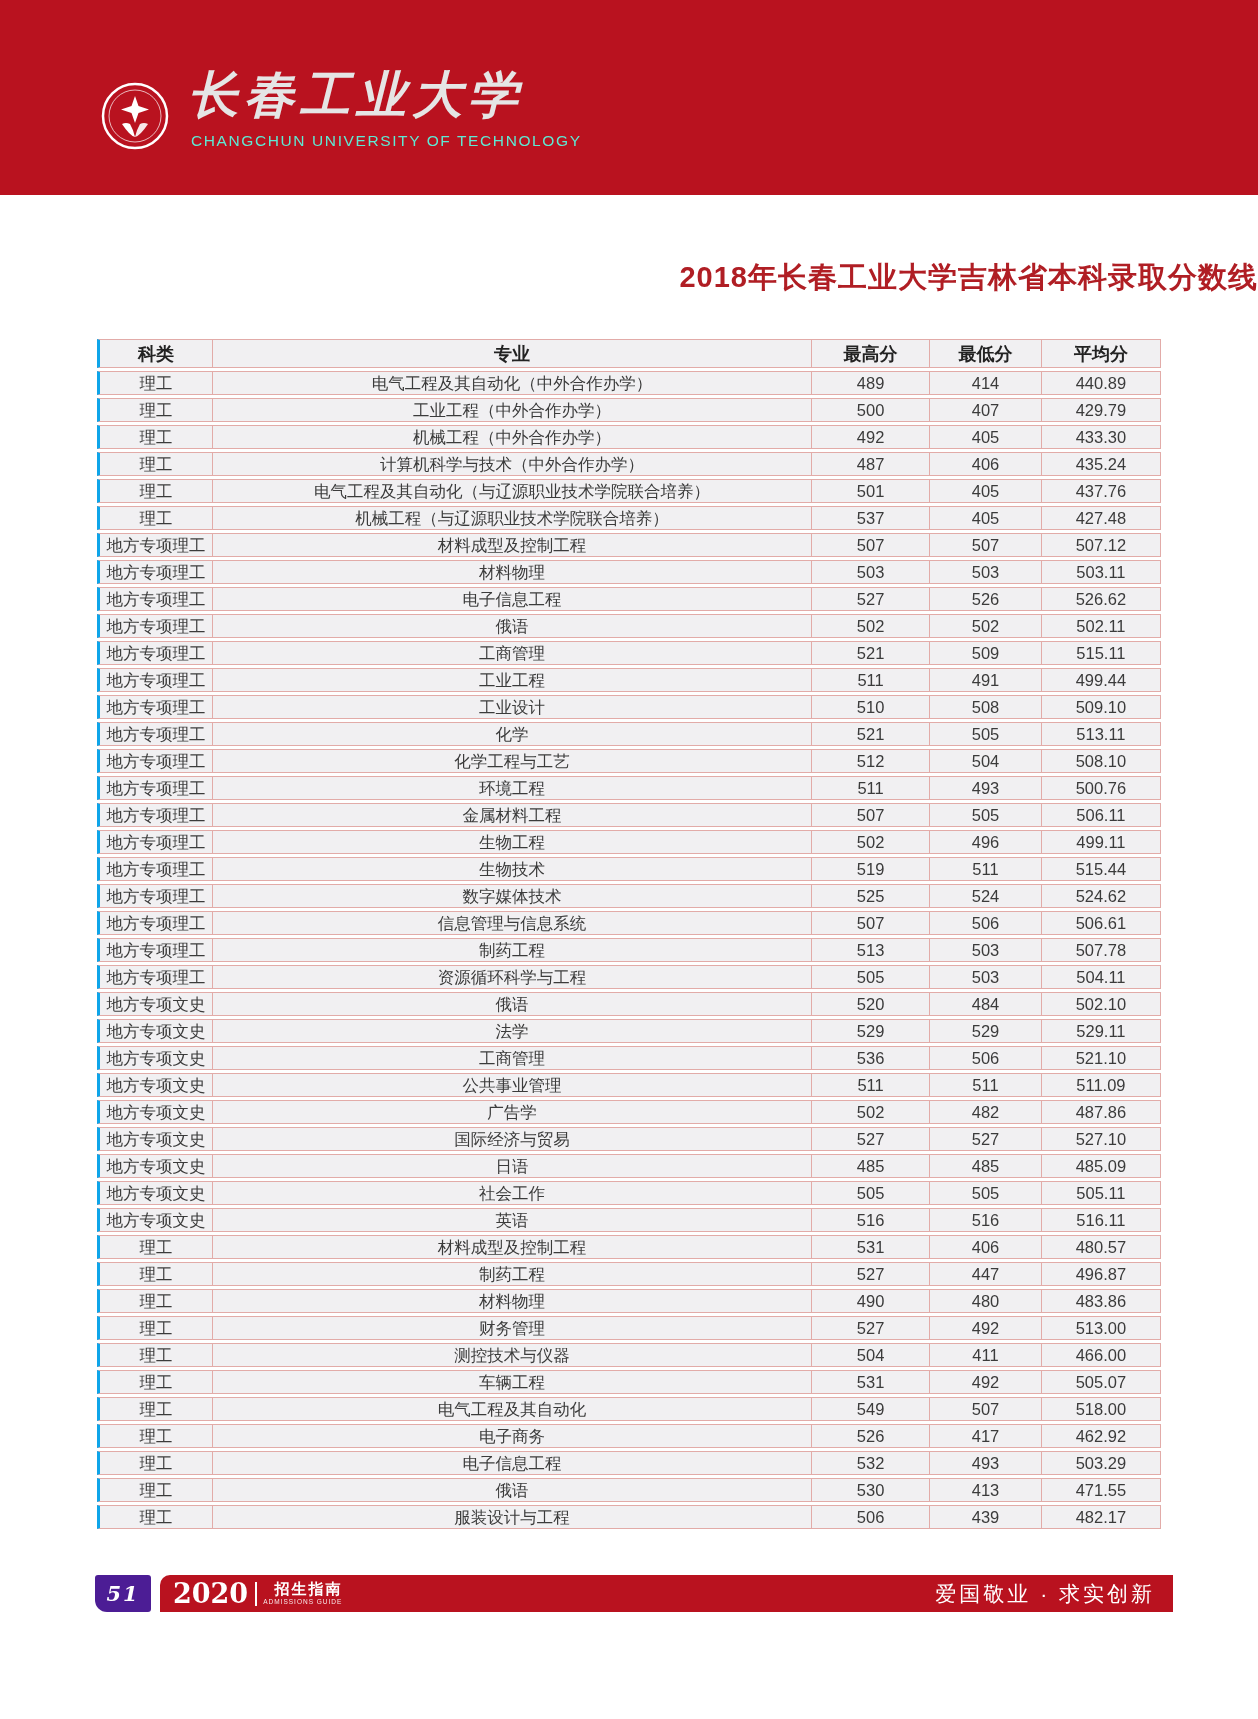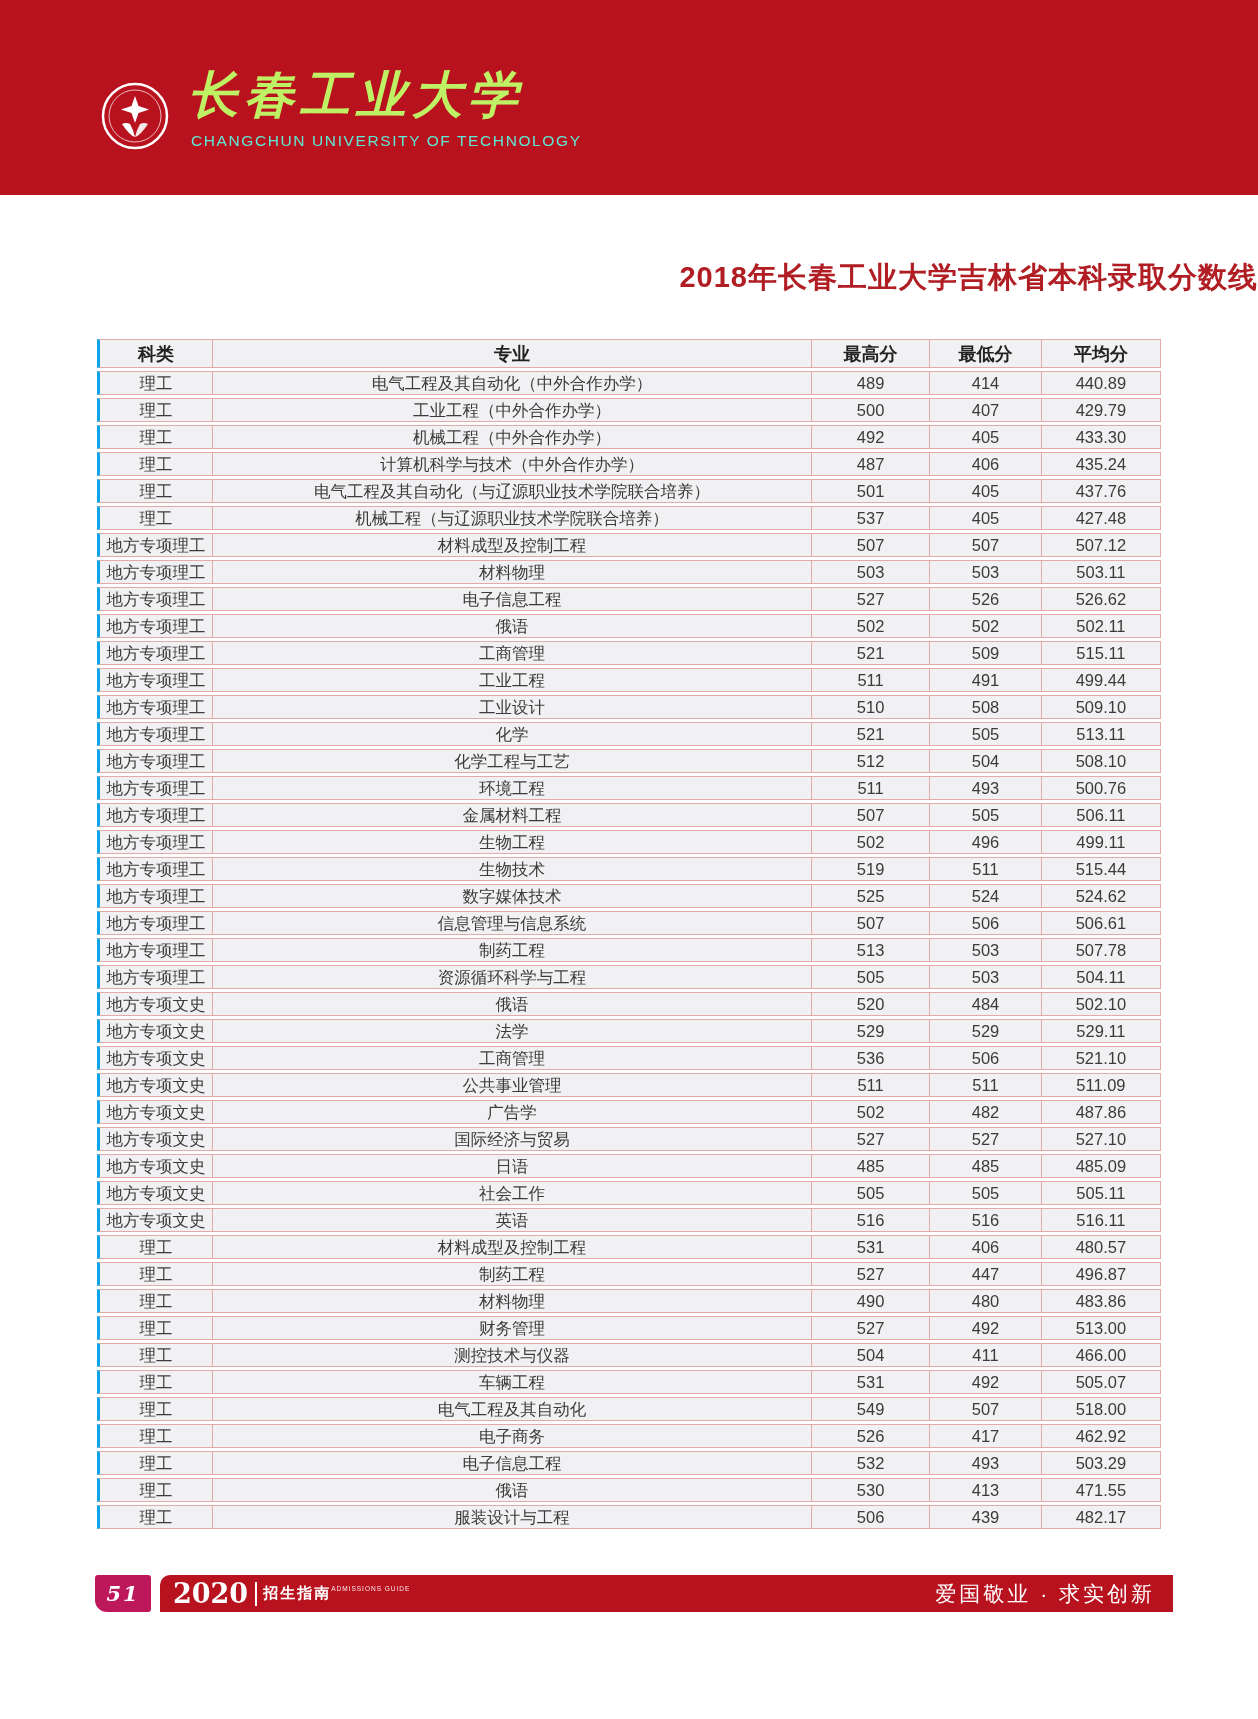--- a/index.html
+++ b/index.html
@@ -13,21 +13,21 @@
   .page { position:absolute; inset:0; overflow:hidden; }
 
   
   .header-banner {
     position:absolute; top:0; left:0; width:1258px; height:195px;
     background:#b9121f;
   }
   .logo-wrap { position:absolute; left:100px; top:80px; width:70px; height:72px; }
   .uni-name-cn {
     position:absolute; left:188px; top:62px; width:330px;
-    color:#bef264; font-family:"DejaVu Serif","Liberation Serif",serif;
+    color:#e5e5e5; font-family:"DejaVu Serif","Liberation Serif",serif;
     font-weight:bold; font-style:italic; font-size:50px; letter-spacing:6px;
     white-space:nowrap;
   }
   .uni-name-en {
     position:absolute; left:191px; top:132px;
     color:#5eead4; font-size:15.5px; letter-spacing:1.6px; font-weight:500;
     white-space:nowrap;
   }
 
   
@@ -63,40 +63,40 @@
     height:27px; font-size:18px; font-weight:bold; color:#222;
   }
   table.scores td {
     height:22px; line-height:22px; font-size:16.5px; color:#3b3b3b;
   }
 
   
   .footer { position:absolute; left:0; top:1575px; width:1258px; height:37px; }
   .page-number-box {
     position:absolute; left:95px; top:0; width:56px; height:37px;
-    background:#be185d; border-radius:3px 3px 3px 12px;
+    background:#4c1d95; border-radius:3px 3px 3px 12px;
     display:flex; align-items:center; justify-content:center;
   }
   .page-number {
     color:#fff; font-family:"DejaVu Serif","Liberation Serif",serif;
     font-style:italic; font-weight:bold; font-size:21px; letter-spacing:2px;
   }
   .footer-bar {
     position:absolute; left:160px; top:0; width:1013px; height:37px;
     background:#b9121f; border-radius:10px 0 0 0;
     display:flex; align-items:center;
   }
   .year-label {
     color:#fff; font-family:"DejaVu Serif","Liberation Serif",serif;
     font-weight:bold; font-size:27px; margin-left:13px; line-height:1;
   }
   .guide-divider {
     width:2px; height:24px; background:#fff; margin:0 6px 0 7px;
   }
-  .guide-stack { display:flex; flex-direction:row; justify-content:center; }
+  .guide-stack { display:flex; flex-direction:column; justify-content:center;text-align:right; }
   .guide-cn {
     color:#fff; font-weight:bold; font-size:15px; letter-spacing:2px; line-height:1.1;
   }
   .guide-en {
     color:#fff; font-size:6.5px; letter-spacing:1px; line-height:1.2; opacity:.9;
   }
   .footer-motto {
     margin-left:auto; margin-right:18px;
     color:#fff; font-size:21px; letter-spacing:3px; font-weight:500;
   }

